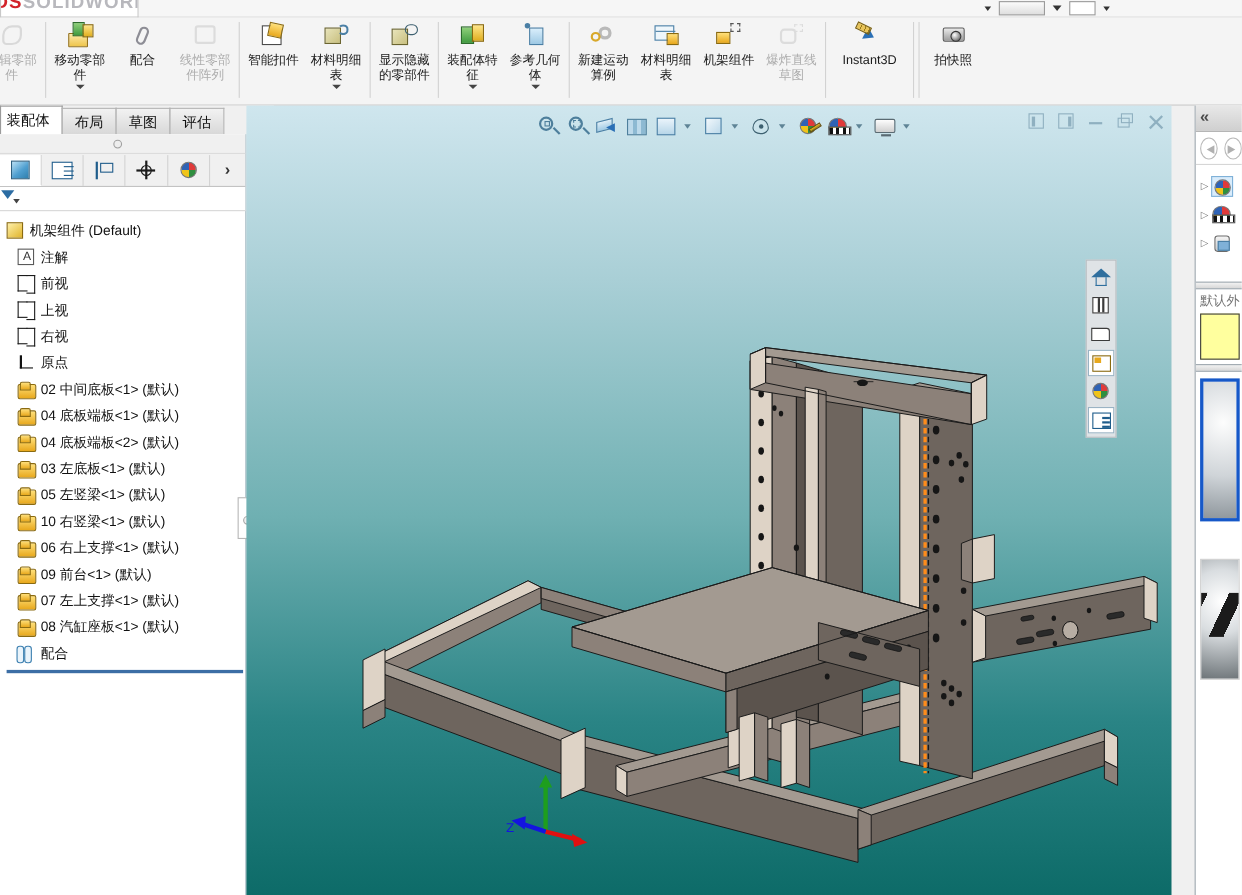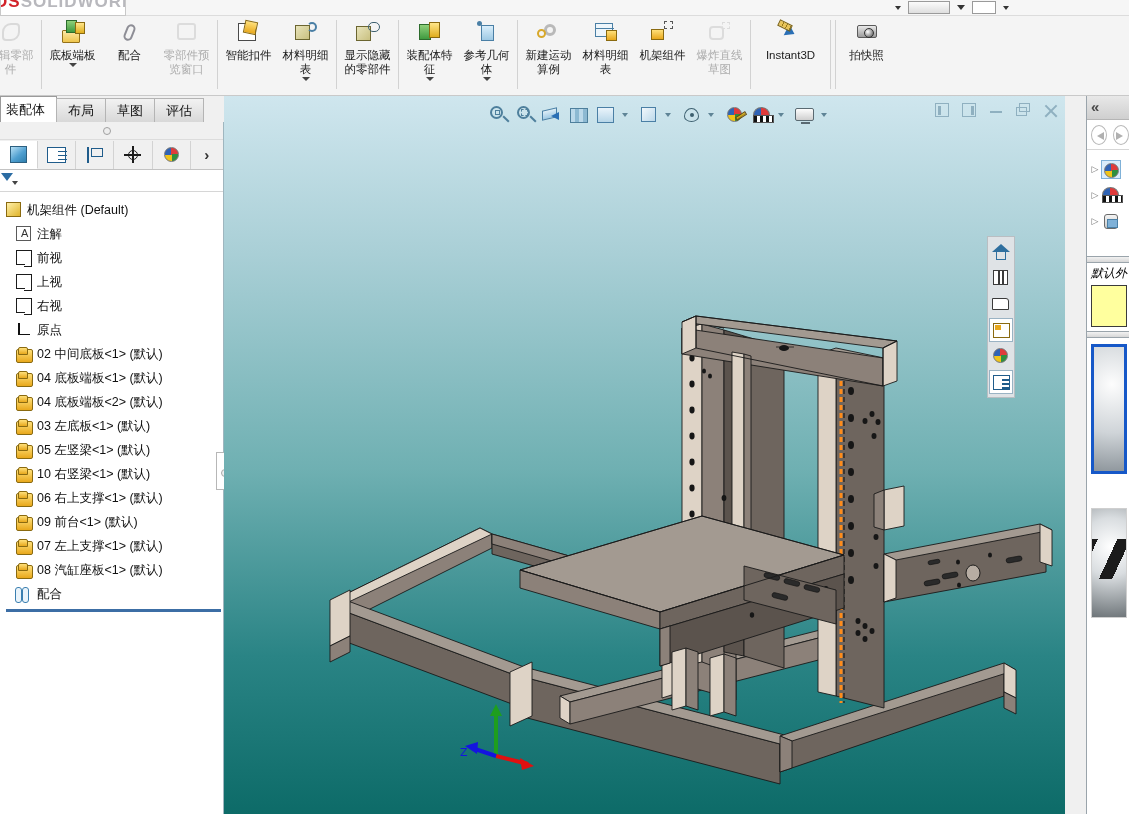--- a/index.html
+++ b/index.html
@@ -278,21 +278,21 @@
   .tpball{position:absolute;left:2px;top:2px;width:15px;height:15px;border-radius:50%;
           background:conic-gradient(#e03a3a 0 25%,#2f8f3f 0 50%,#f0c419 0 75%,#2f63b5 0 100%);border:1px solid #777;}
   .tpscene{position:absolute;left:1px;top:1px;width:17px;height:16px;border-radius:50%;
           background:conic-gradient(#e03a3a 0 25%,#2f8f3f 0 50%,#f0c419 0 75%,#2f63b5 0 100%);border:1px solid #777;}
   .tpscene:after{content:"";position:absolute;left:-1px;bottom:-1px;width:19px;height:6px;
                background:repeating-linear-gradient(90deg,#111 0 3px,#fff 3px 6px);border:1px solid #555;}
   .tpdecal{position:absolute;left:3px;top:2px;width:14px;height:15px;border-radius:3px;
            background:linear-gradient(#f4f4f4,#c9c9c9);border:1px solid #6a6a6a;}
   .tpdecal:after{content:"";position:absolute;left:2px;top:4px;width:9px;height:7px;background:#7fb1d8;border:1px solid #4a7fa5;}
   .tp-split{ height:7px; background:linear-gradient(#f2f2f2,#d7d7d7); border-top:1px solid #9aa4ab; border-bottom:1px solid #9aa4ab; margin-top:22px;}
-  .tp-catlabel{ padding:2px 0 2px 4px; font-size:12px; color:#000000; white-space:nowrap;font-style:italic;}
+  .tp-catlabel{ padding:2px 0 2px 4px; font-size:12px; color:#737373; white-space:nowrap;}
   .tp-yellow{ margin:1px 2px 0 4px; height:42px; background:#ffff9e; border:1px solid #3b3b3b;}
   .tp-split2{ height:7px; background:linear-gradient(#f2f2f2,#d7d7d7); border-top:1px solid #9aa4ab; border-bottom:1px solid #9aa4ab; margin-top:4px;}
   .tp-thumb{ margin:6px 2px 0 4px; height:130px; border:3px solid #1658c8;
              background:radial-gradient(circle at 60% 30%,#fdfdfd,#cfd4d8 55%,#8e969c); }
   .tp-thumb2{ margin:34px 2px 0 4px; height:110px; border:1px solid #cfcfcf;
              background:radial-gradient(circle at 55% 35%,#ffffff,#d9dde0 40%,#6d7478);
              position:relative; overflow:hidden;}
   .tp-thumb2:after{content:"";position:absolute;left:-10px;top:30px;width:70px;height:40px;
              background:linear-gradient(115deg,#1b1b1b 0 18%,transparent 18% 40%,#1b1b1b 40% 55%,transparent 55%);}
 
@@ -331,36 +331,36 @@
       <span class="lbl">编辑零部件</span>
     </div>
     <div class="sep"></div>
 
     <div class="cmd">
       <span class="ico">
         <span class="pg folder" style="left:4px;top:10px;"></span>
         <span class="pg cube2" style="left:8px;top:0px;"></span>
         <span class="pg cube3" style="left:17px;top:2px;"></span>
       </span>
-      <span class="lbl">底板端板</span>
+      <span class="lbl">移动零部件</span>
       <span class="dd"></span>
     </div>
 
     <div class="cmd">
       <span class="ico">
         <span class="pg clipn" style="left:10px;top:4px;"></span>
       </span>
       <span class="lbl">配合</span>
     </div>
 
     <div class="cmd dis">
       <span class="ico">
         <span class="pg" style="left:5px;top:3px;width:19px;height:17px;border:2px solid #dcdcdc;border-radius:3px;"></span>
       </span>
-      <span class="lbl">零部件预览窗口</span>
+      <span class="lbl">线性零部件阵列</span>
     </div>
     <div class="sep"></div>
 
 
     <div class="cmd">
       <span class="ico">
         <span class="pg" style="left:4px;top:3px;width:18px;height:18px;background:#fff;border:1.4px solid #4a4a4a;"></span>
         <span class="pg" style="left:10px;top:1px;width:13px;height:13px;background:linear-gradient(#ffe07a,#e8a81c);border:1px solid #8a6a10;transform:rotate(12deg);"></span>
       </span>
       <span class="lbl">智能扣件</span>

